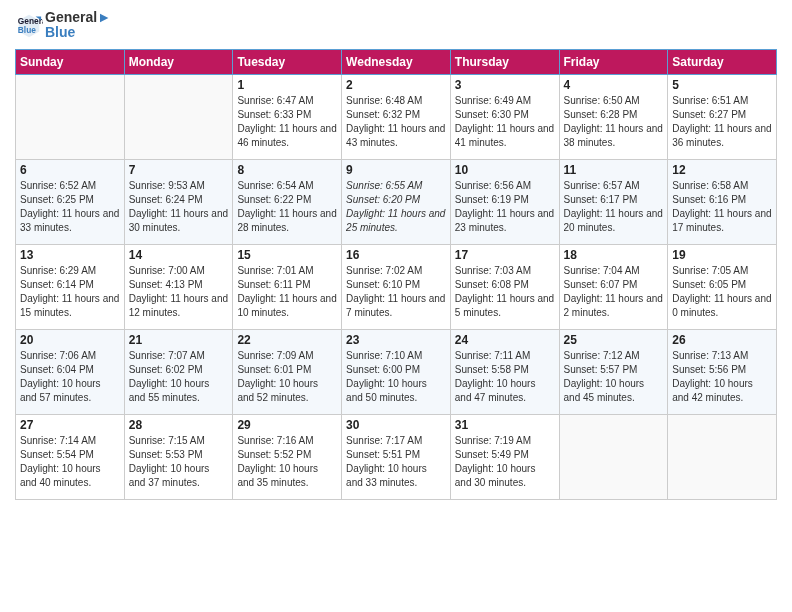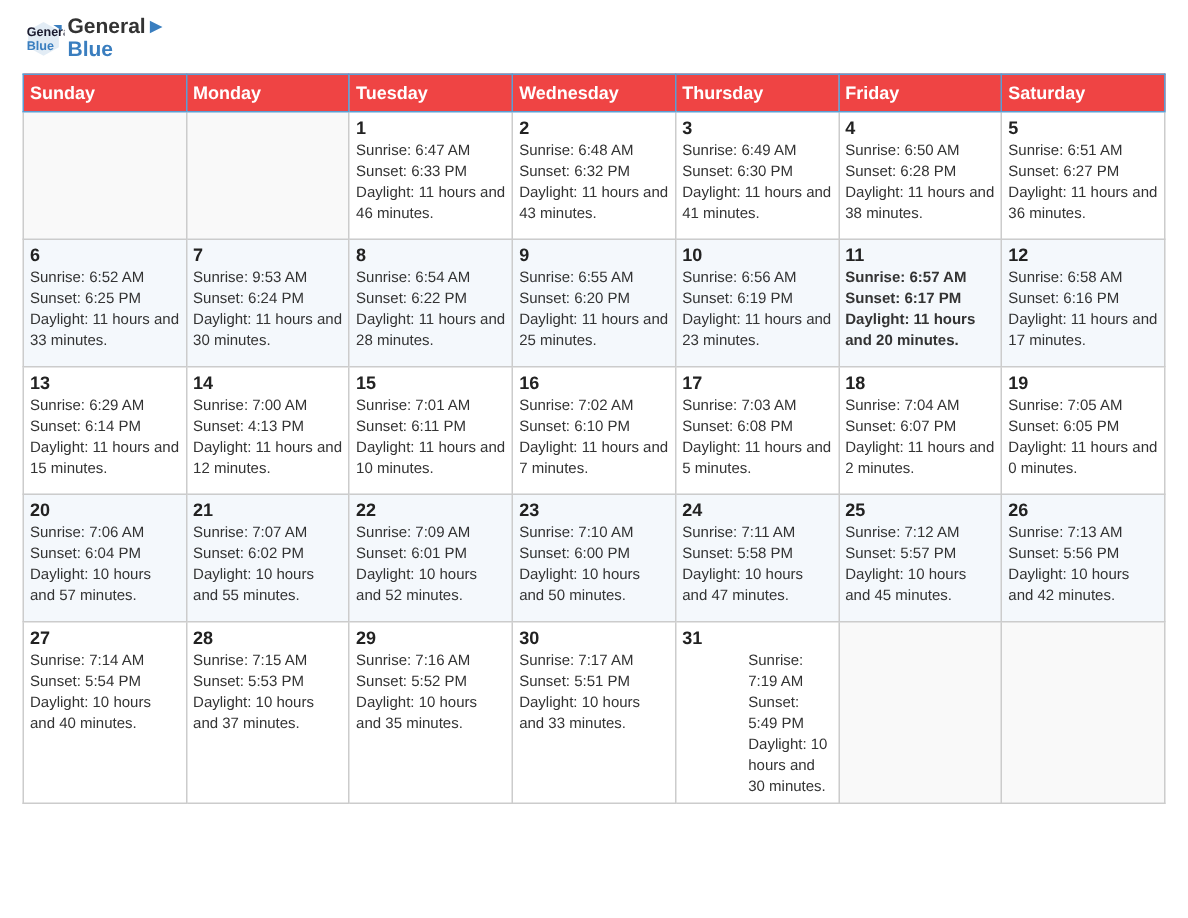--- a/index.html
+++ b/index.html
@@ -38,21 +38,21 @@
     .location {
       font-size: 14px;
       color: #444;
     }
     table {
       width: 100%;
       border-collapse: collapse;
       table-layout: fixed;
     }
     th {
-      background-color: #ef4444;
+      background-color: #be185d;
       color: #fff;
       font-size: 12px;
       font-weight: bold;
       padding: 5px 4px;
       text-align: left;
       border: 1px solid #5a9ed4;
     }
     td {
       border: 1px solid #ccc;
       vertical-align: top;
@@ -170,33 +170,33 @@
 Daylight: 11 hours and 30 minutes.</div>
         </td>
         <td>
           <span class="day-num">8</span>
           <div class="day-info" style="white-space: pre-line;">Sunrise: 6:54 AM
 Sunset: 6:22 PM
 Daylight: 11 hours and 28 minutes.</div>
         </td>
         <td>
           <span class="day-num">9</span>
-          <div class="day-info" style="white-space: pre-line;">Sunrise: 6:55 AM
+          <div class="day-info" style="white-space: pre-line; font-style: italic;">Sunrise: 6:55 AM
 Sunset: 6:20 PM
 Daylight: 11 hours and 25 minutes.</div>
         </td>
         <td>
           <span class="day-num">10</span>
           <div class="day-info" style="white-space: pre-line;">Sunrise: 6:56 AM
 Sunset: 6:19 PM
 Daylight: 11 hours and 23 minutes.</div>
         </td>
         <td>
           <span class="day-num">11</span>
-          <div class="day-info" style="white-space: pre-line; font-weight: bold;">Sunrise: 6:57 AM
+          <div class="day-info" style="white-space: pre-line;">Sunrise: 6:57 AM
 Sunset: 6:17 PM
 Daylight: 11 hours and 20 minutes.</div>
         </td>
         <td>
           <span class="day-num">12</span>
           <div class="day-info" style="white-space: pre-line;">Sunrise: 6:58 AM
 Sunset: 6:16 PM
 Daylight: 11 hours and 17 minutes.</div>
         </td>
       </tr>
@@ -308,21 +308,21 @@
 Daylight: 10 hours and 35 minutes.</div>
         </td>
         <td>
           <span class="day-num">30</span>
           <div class="day-info" style="white-space: pre-line;">Sunrise: 7:17 AM
 Sunset: 5:51 PM
 Daylight: 10 hours and 33 minutes.</div>
         </td>
         <td>
           <span class="day-num">31</span>
-          <div class="day-info" style="white-space: pre-line; margin-left: 44px;">Sunrise: 7:19 AM
+          <div class="day-info" style="white-space: pre-line;">Sunrise: 7:19 AM
 Sunset: 5:49 PM
 Daylight: 10 hours and 30 minutes.</div>
         </td>
         <td class="empty"></td>
         <td class="empty"></td>
       </tr>
     </tbody>
 </table>
 
 </body></html>

